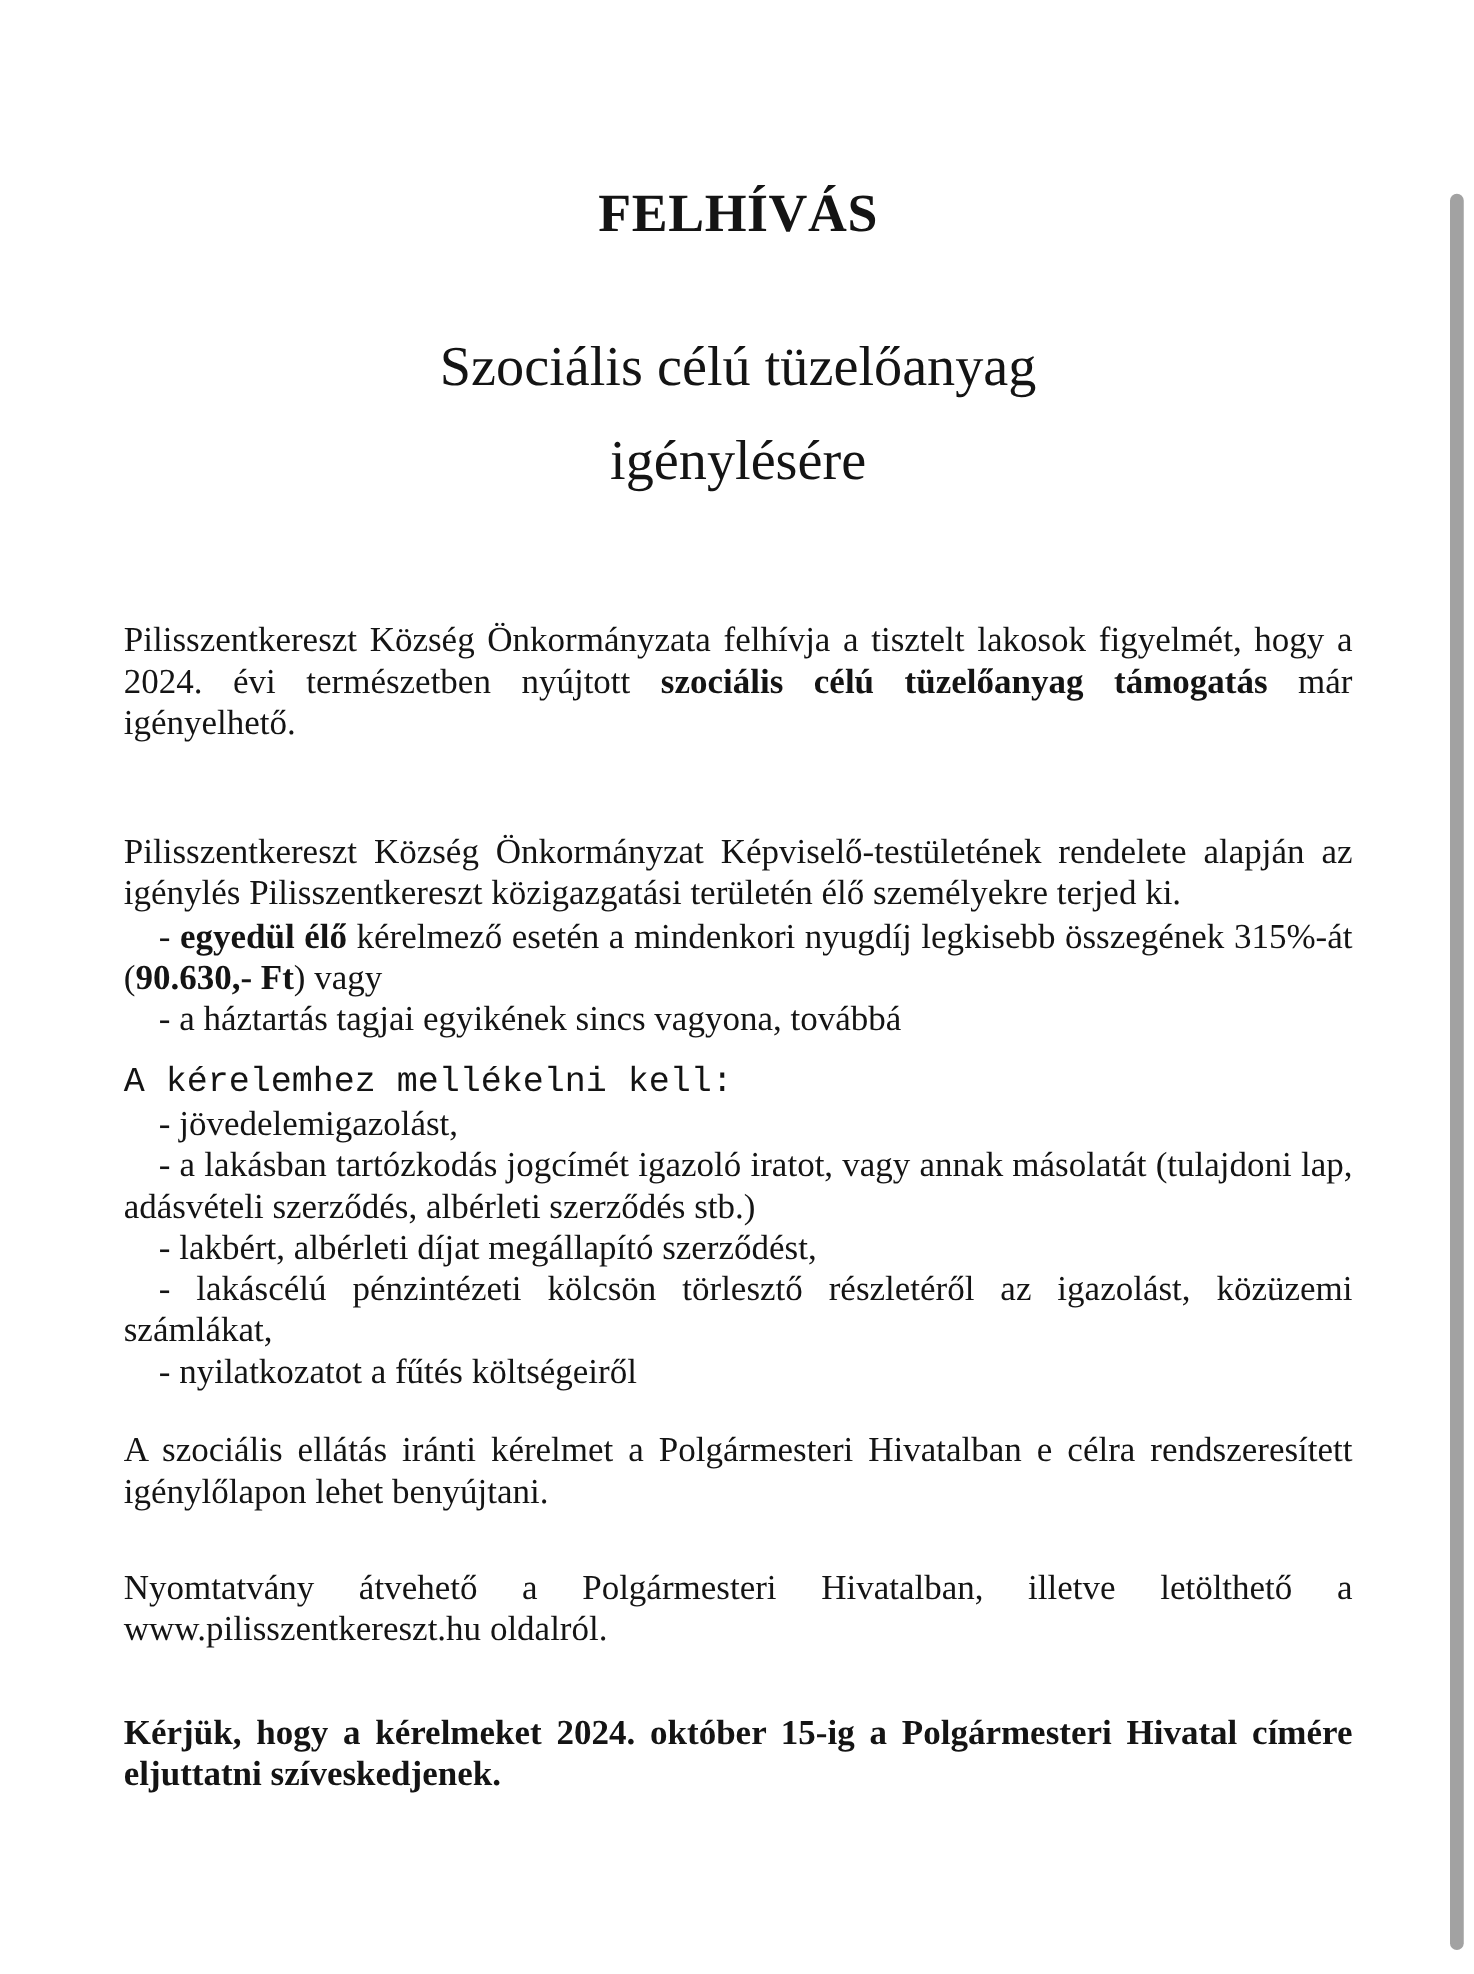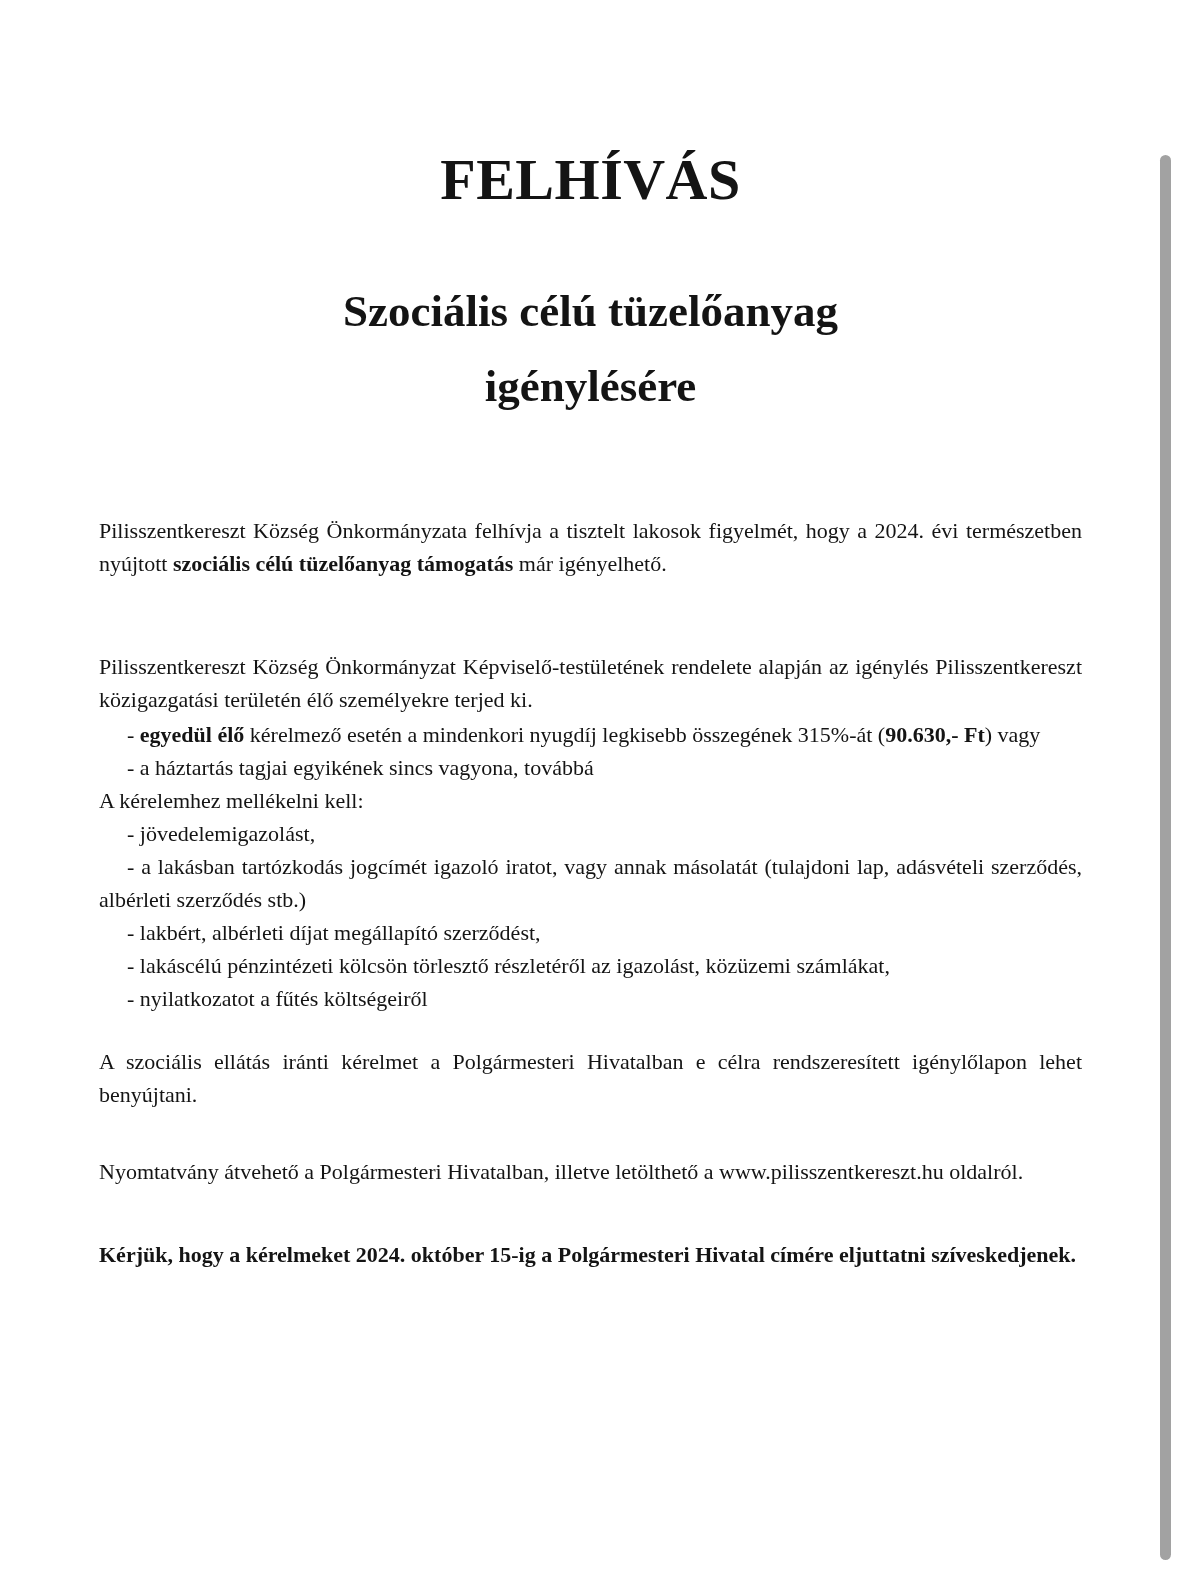--- a/index.html
+++ b/index.html
@@ -15,42 +15,42 @@
     font-family: "Liberation Serif", "DejaVu Serif", serif;
     color: #141414;
   }
   .page-content {
     padding: 147px 97px 0 99px;
   }
   .doc-title {
     margin: 0;
     text-align: center;
     font-weight: bold;
-    font-size: 58px;
+    font-size: 43px;
     line-height: 1.15;
     letter-spacing: 0.5px;
   }
   .doc-subtitle {
     margin-top: 60px;
     text-align: center;
-    font-weight: bold;
+    font-weight: normal;
     font-size: 45px;
     line-height: 75px;
   }
   .body-text {
     margin: 0;
-    font-size: 22px;
+    font-size: 28px;
     line-height: 33px;
     text-align: justify;
   }
   .p-intro        { margin-top: 90px; }
   .p-scope        { margin-top: 70px; }
   .p-elig         { margin-top: 38px; }
   .list-elig      { margin-top: 2px; }
-  .p-attach-head  { margin-top: 0; }
+  .p-attach-head  { margin-top: 18px; font-family: Liberation Mono, monospace; }
   .p-submission   { margin-top: 30px; }
   .p-forminfo     { margin-top: 44px; }
   .p-deadline     { margin-top: 50px; }
   .list-item {
     text-indent: 28px; 
   }
   .doc-link {
     color: inherit;
     cursor: pointer;
     margin-top: 34px;

